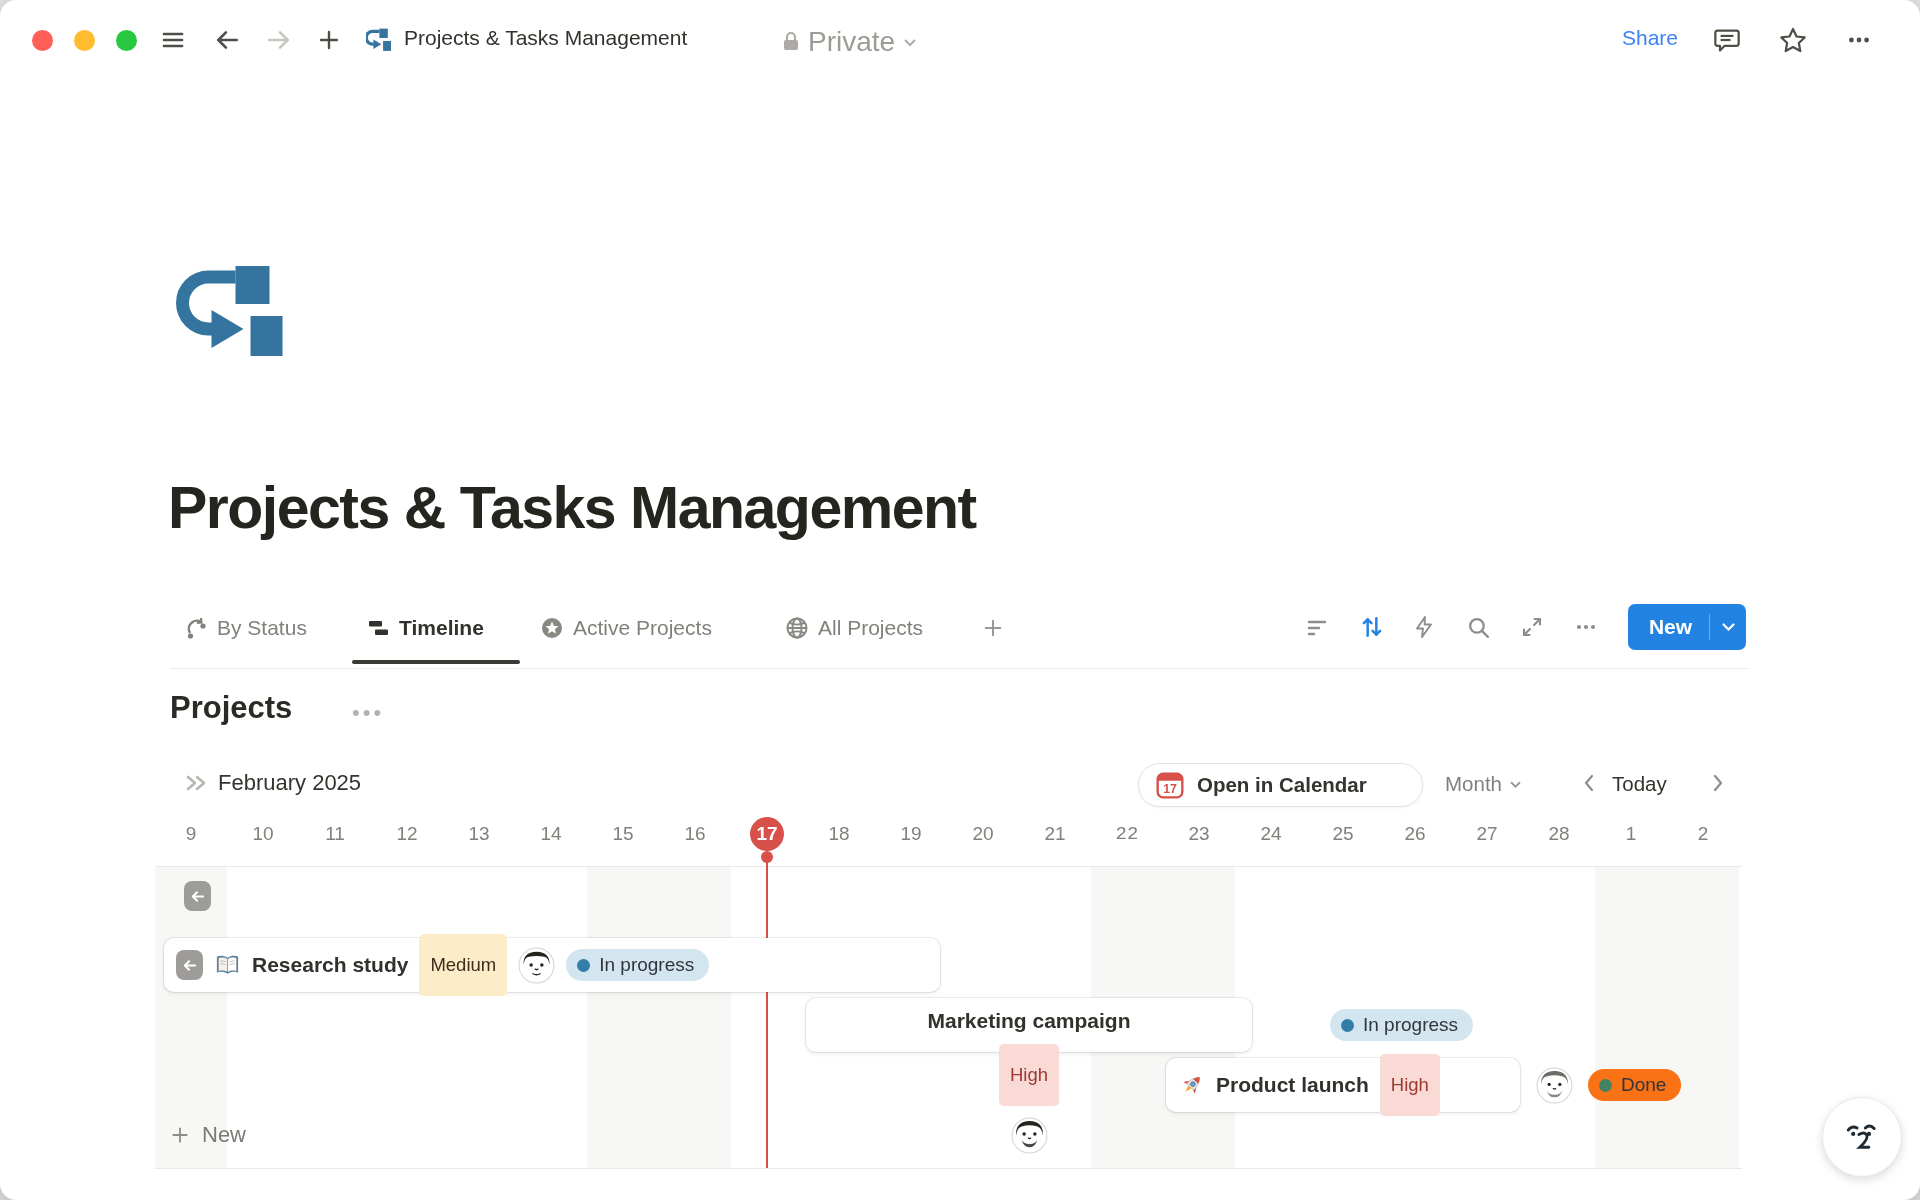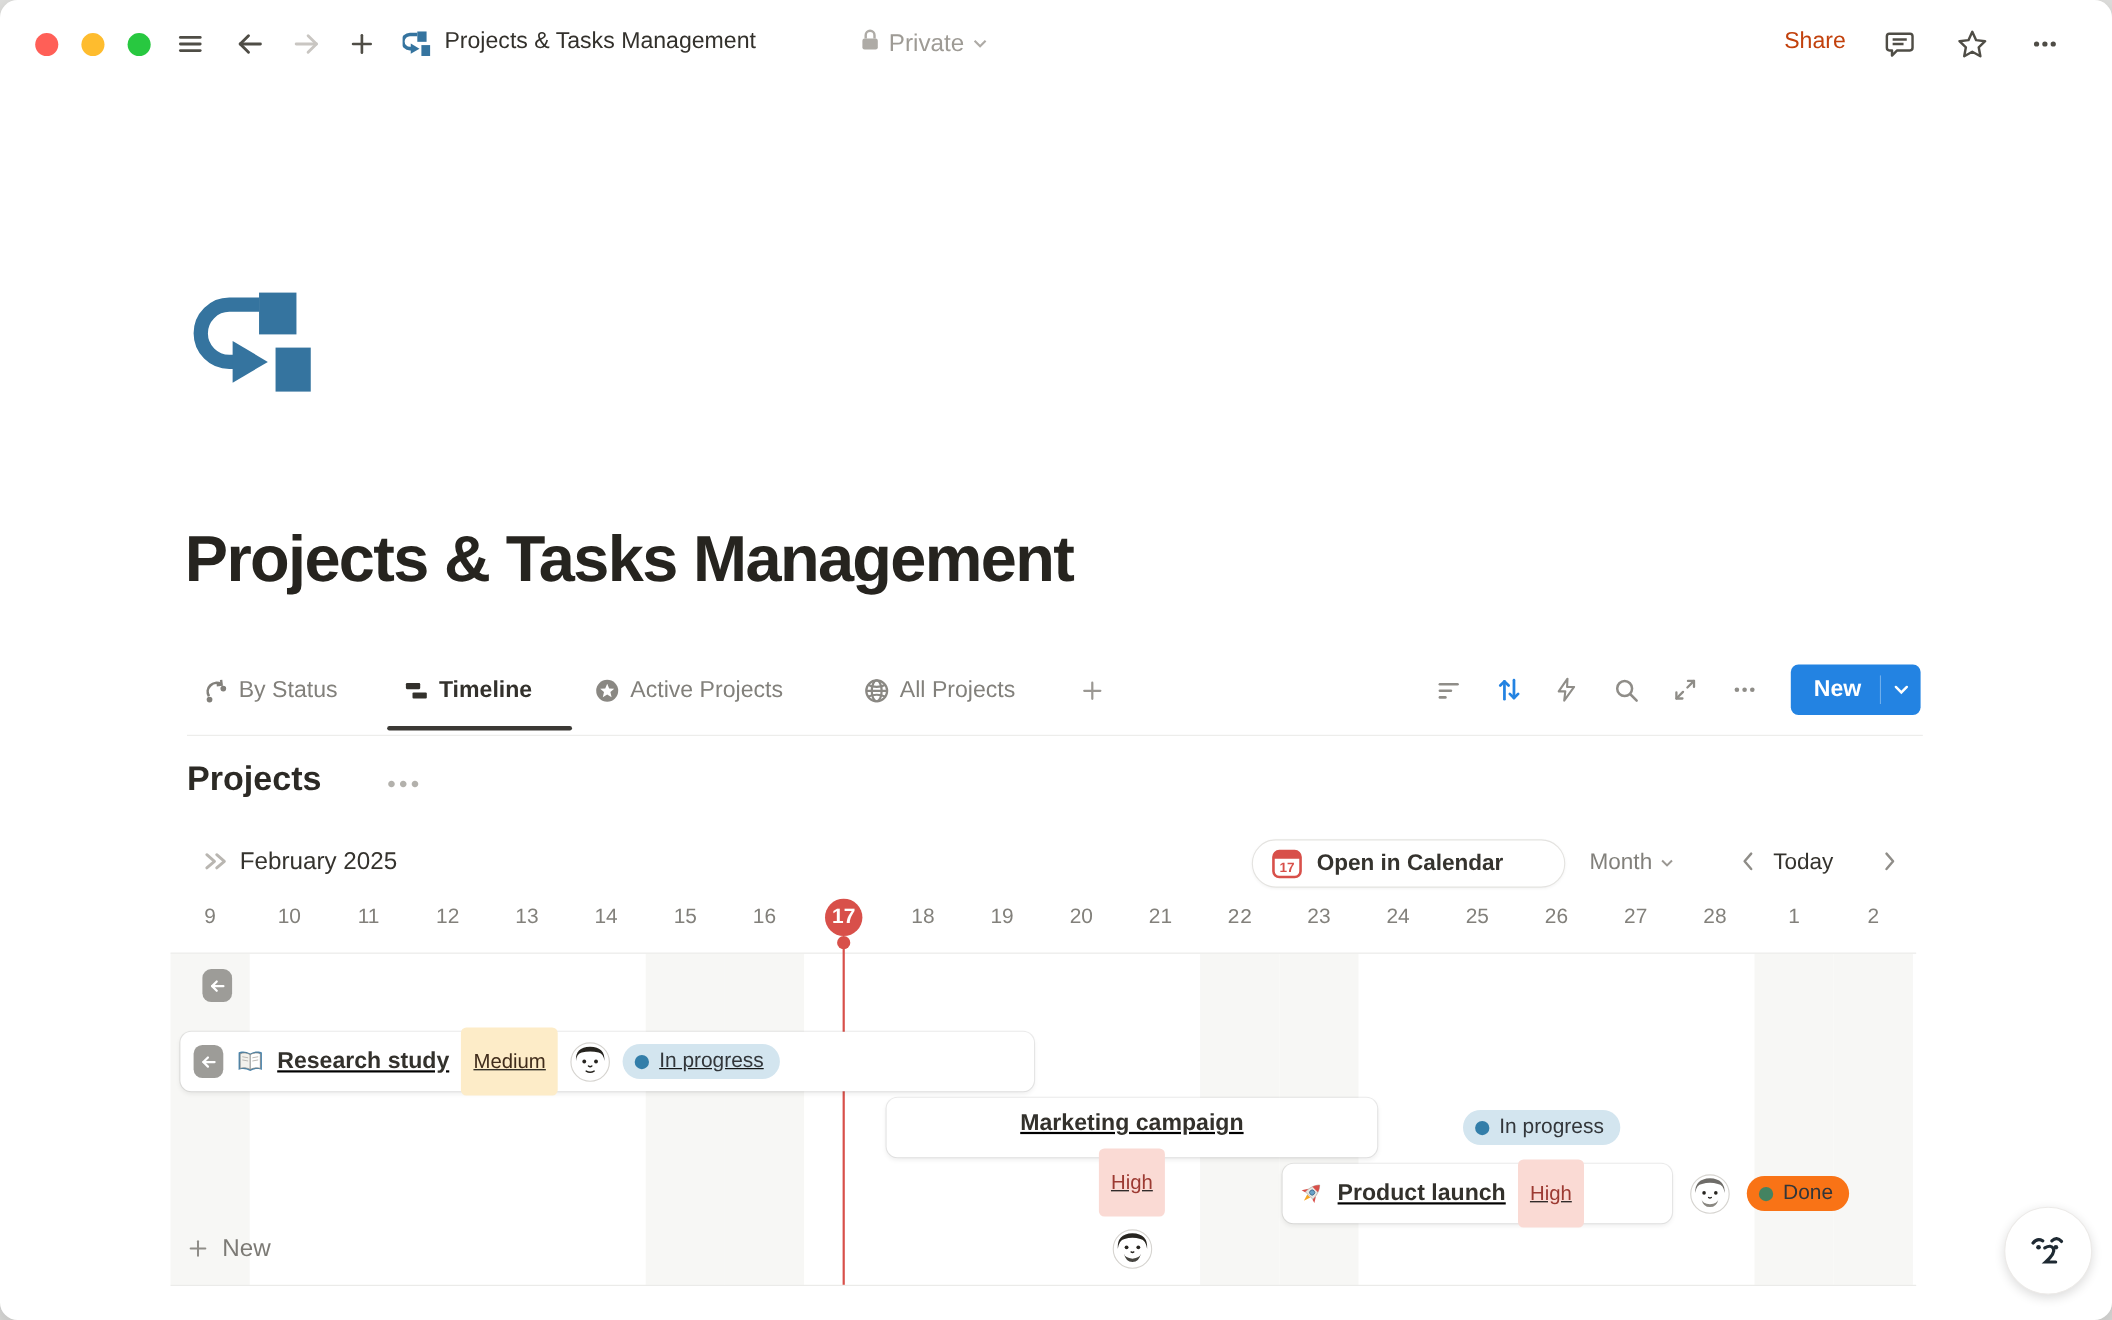--- a/index.html
+++ b/index.html
@@ -3,22 +3,22 @@
 <meta charset="utf-8">
 <style>
   html,body{margin:0;padding:0;background:#e4e4e2;font-family:"Liberation Sans","DejaVu Sans",sans-serif;-webkit-font-smoothing:antialiased;}
   #window{position:relative;width:1920px;height:1200px;background:#ffffff;border-radius:16px;overflow:hidden;box-shadow:0 10px 40px rgba(0,0,0,.25);}
   .abs{position:absolute;}
   
   .tl-circle{position:absolute;top:30px;width:21px;height:21px;border-radius:50%;}
   .icon-btn{position:absolute;display:flex;align-items:center;justify-content:center;width:30px;height:30px;top:25px;color:#4f4d46;}
   .icon-btn svg{display:block;}
   #doc-title{position:absolute;left:404px;top:26px;font-size:21px;font-weight:500;color:#33312c;}
-  #privacy{position:absolute;left:782px;top:26px;display:flex;align-items:center;gap:8px;color:#9e9b95;font-size:22px;}
-  #share-btn{position:absolute;left:1622px;top:26px;font-size:21px;color:#c2410c;}
+  #privacy{position:absolute;left:782px;top:26px;display:flex;align-items:center;gap:8px;color:#9e9b95;font-size:28px;}
+  #share-btn{position:absolute;left:1622px;top:26px;font-size:21px;color:#3b82f6;}
   
   #page-logo{position:absolute;left:168px;top:262px;width:132px;height:100px;}
   #page-title{position:absolute;left:168px;top:474px;font-size:59px;font-weight:700;letter-spacing:-1.5px;color:#26241f;}
   
   .tab{position:absolute;top:610px;height:36px;display:flex;align-items:center;gap:9px;font-size:21px;color:#82807b;}
   .tab.active{color:#33312c;font-weight:600;}
   #tab-underline{position:absolute;left:352px;top:660px;width:168px;height:4px;background:#3b3935;border-radius:2px;}
   #tabs-divider{position:absolute;left:170px;top:668px;width:1578px;height:1px;background:#ebebe9;}
   .toolbar-icon{position:absolute;top:613px;width:28px;height:28px;display:flex;align-items:center;justify-content:center;color:#8f8d88;}
   #new-btn{position:absolute;left:1628px;top:604px;width:118px;height:46px;background:#2383e2;border-radius:7px;display:flex;align-items:center;color:#fff;}
@@ -40,21 +40,21 @@
   
   .day{position:absolute;top:816px;width:72px;height:36px;display:flex;align-items:center;justify-content:center;font-size:19px;color:#82807b;}
   .day.today span{display:flex;align-items:center;justify-content:center;width:34px;height:34px;border-radius:50%;background:#d8504a;color:#fff;font-weight:700;}
   
   #tl-body-top{position:absolute;left:155px;top:866px;width:1587px;height:1px;background:#e9e9e7;}
   #tl-body-bottom{position:absolute;left:155px;top:1168px;width:1587px;height:1px;background:#e9e9e7;}
   .weekend-band{position:absolute;top:867px;width:72px;height:301px;background:#f7f7f5;}
   #today-line{position:absolute;left:766px;top:857px;width:2px;height:311px;background:#d8504a;z-index:2;}
   #today-dot{position:absolute;left:761px;top:851px;width:12px;height:12px;border-radius:50%;background:#d8504a;z-index:2;}
   .pull-btn{width:27px;height:30px;border-radius:8px;background:#9d9c98;display:flex;align-items:center;justify-content:center;color:#fff;flex:0 0 auto;}
-  .tl-card{position:absolute;height:54px;background:#fff;border-radius:10px;box-shadow:0 0 0 1px rgba(15,15,15,.08),0 2px 5px rgba(15,15,15,.07);display:flex;align-items:center;gap:11px;padding:0 12px;box-sizing:border-box;z-index:3;text-decoration:underline;}
+  .tl-card{position:absolute;height:54px;background:#fff;border-radius:10px;box-shadow:0 0 0 1px rgba(15,15,15,.08),0 2px 5px rgba(15,15,15,.07);display:flex;align-items:center;gap:11px;padding:0 12px;box-sizing:border-box;z-index:3;}
   #card-research{left:164px;top:938px;width:776px;}
   #card-marketing{left:806px;top:998px;width:446px;flex-direction:column;}
   #card-product{left:1166px;top:1058px;width:354px;}
   .card-title{font-size:21px;font-weight:600;color:#33312c;white-space:nowrap;}
   .badge{font-size:18.5px;padding:20px 11px;border-radius:5px;white-space:nowrap;}
   .badge.yellow{background:#fdecc8;color:#402c1b;}
   .badge.red{background:#fadad4;color:#9c3a32;}
   .pill{display:inline-flex;align-items:center;gap:9px;font-size:19px;color:#32363a;padding:5px 15px 5px 11px;border-radius:18px;white-space:nowrap;}
   .pill .dot{width:13px;height:13px;border-radius:50%;}
   .pill.blue{background:#d3e5ef;}

